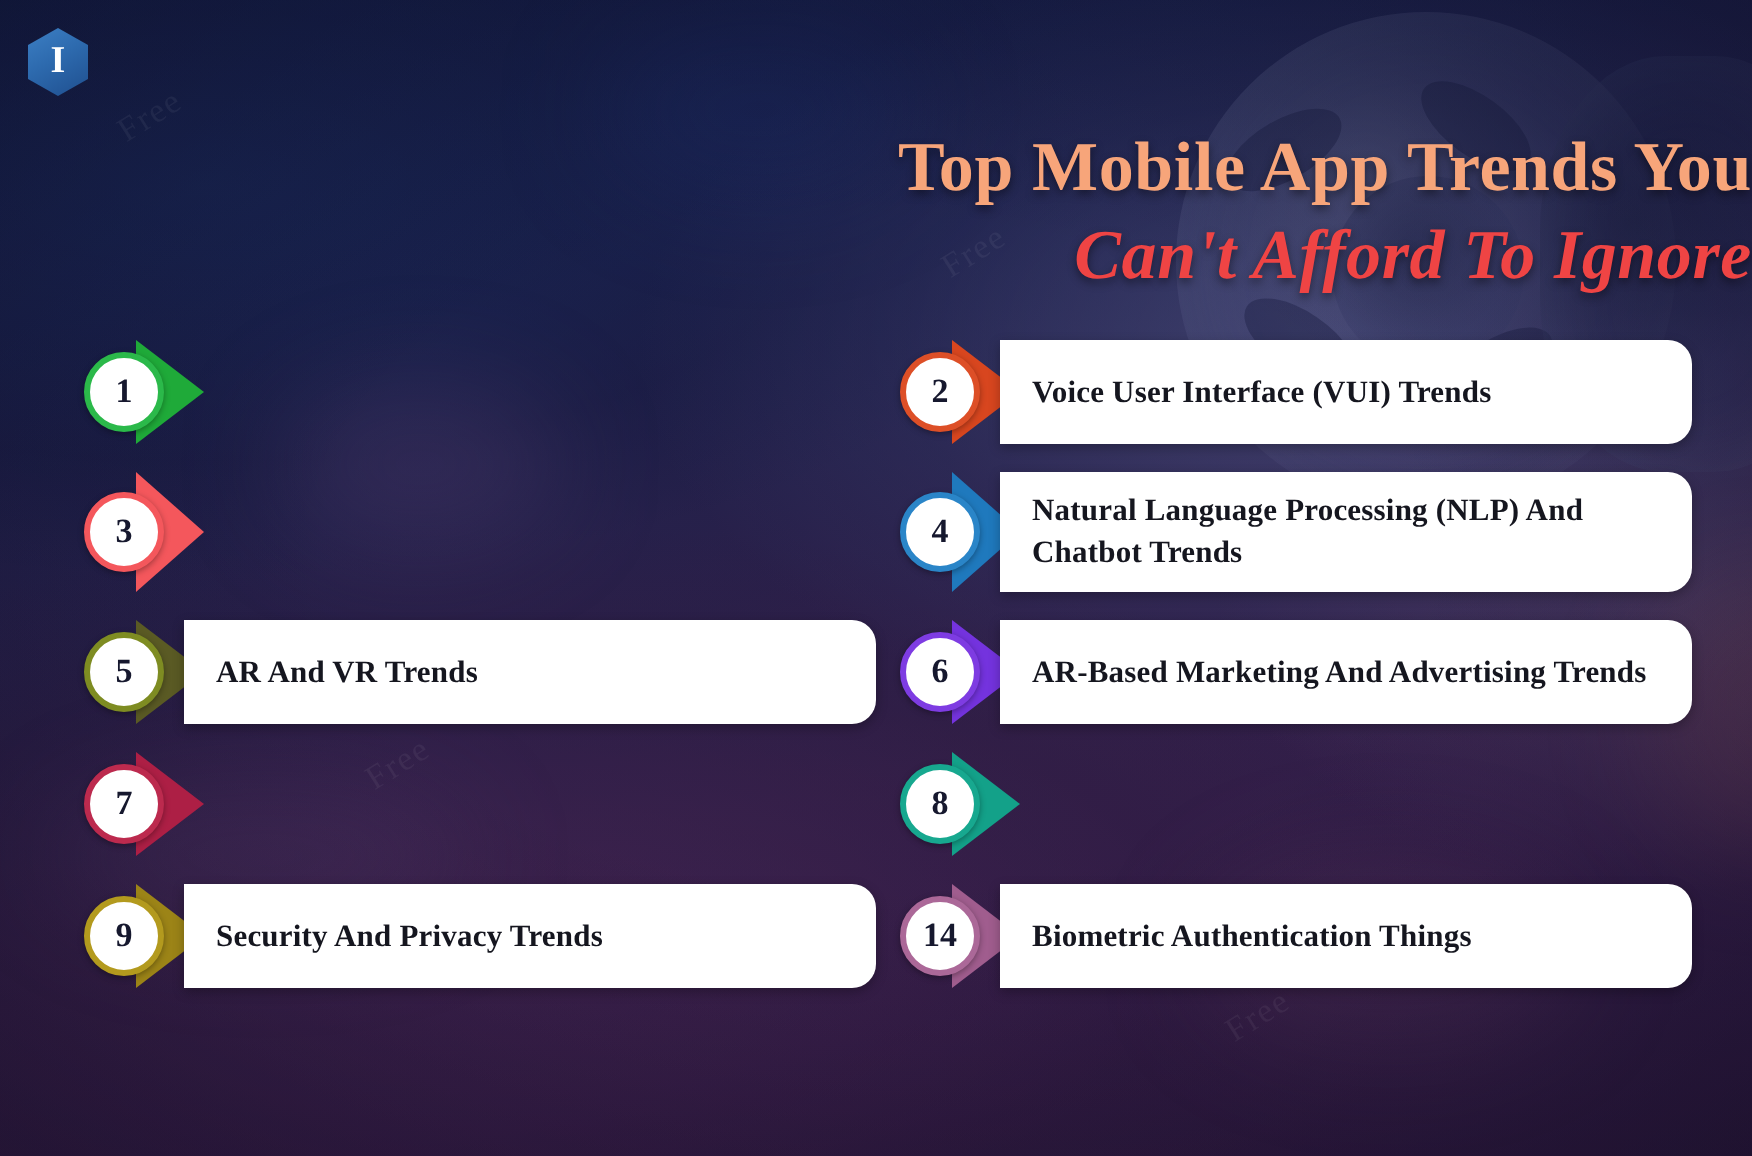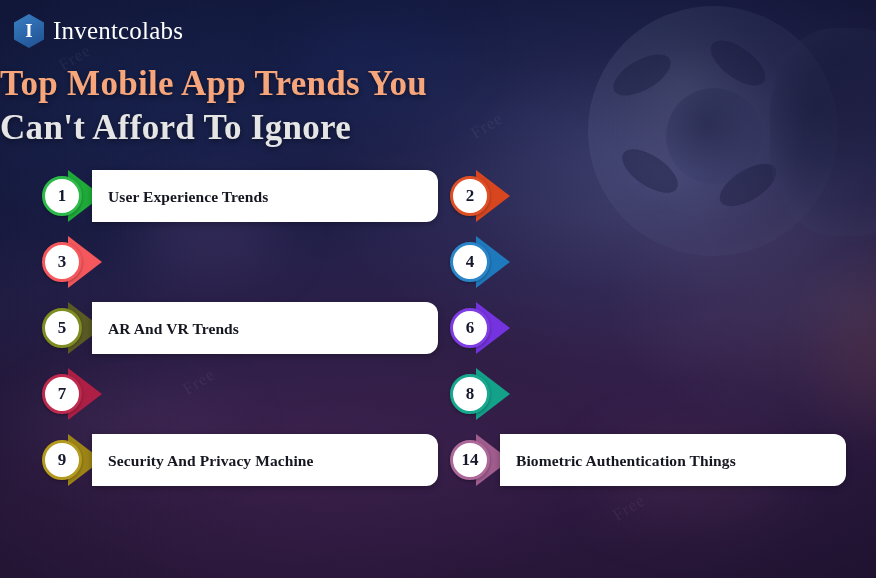--- a/index.html
+++ b/index.html
@@ -121,21 +121,21 @@
     color: #ffffff;
     font-family: "Liberation Serif", serif;
     font-size: 25px;
     letter-spacing: 0.2px;
     white-space: nowrap;
   }
 
   .title {
     position: absolute;
     left: 0; right: 0; top: 62px;
-    text-align: left;
+    text-align: right;
     font-family: "Liberation Serif", serif;
     font-weight: bold;
     font-size: 35px;
     line-height: 44px;
     letter-spacing: 0.3px;
     text-shadow: 0 2px 5px rgba(0,0,0,0.45);
   }
   .title .l1 { color: #f7a57a; display: block; }
   .title .l2 { color: #ffffff; display: block; }
 
@@ -241,87 +241,92 @@
     <div class="watermark" style="left:182px; top:372px;">Free</div>
     <div class="watermark" style="left:612px; top:498px;">Free</div>
   </div>
 
   <div class="header">
     <div class="brand">
       <div class="brand-mark">
         <div class="hex"></div>
         <div class="letter">I</div>
       </div>
-      <div class="brand-name">Inventcolabs</div>
     </div>
 
     <div class="title">
       <span class="l1" style="color: rgb(247, 165, 122);">Top Mobile App Trends You</span>
-      <span class="l2" style="color: #e5e5e5;">Can't Afford To Ignore</span>
+      <span class="l2" style="color: #ef4444; font-style: italic;">Can't Afford To Ignore</span>
     </div>
   </div>
 
   <div class="grid">
 
     <div class="row">
       <div class="cell pad-left">
         <div class="arrow" style="background: rgb(31, 170, 57);"></div>
         <div class="badge" style="border-color: rgb(43, 185, 74);">1</div>
-        <div class="card">
-          <div class="card-text">User Experience Trends</div>
-        </div>
       </div>
       <div class="cell pad-right">
         <div class="arrow" style="background: rgb(216, 70, 31);"></div>
         <div class="badge" style="border-color: rgb(221, 79, 39);">2</div>
+        <div class="card">
+          <div class="card-text">Voice User Interface (VUI) Trends</div>
+        </div>
       </div>
     </div>
 
     <div class="row">
       <div class="cell pad-left">
         <div class="arrow" style="background: rgb(244, 87, 92);"></div>
         <div class="badge" style="border-color: rgb(244, 87, 92);">3</div>
       </div>
       <div class="cell pad-right">
         <div class="arrow" style="background: rgb(31, 121, 189);"></div>
         <div class="badge" style="border-color: rgb(42, 133, 200);">4</div>
+        <div class="card">
+          <div class="card-text">Natural Language Processing (NLP) And Chatbot Trends</div>
+        </div>
       </div>
     </div>
 
     <div class="row">
       <div class="cell pad-left">
         <div class="arrow" style="background: rgb(90, 90, 36);"></div>
         <div class="badge" style="border-color: rgb(126, 140, 34);">5</div>
         <div class="card">
           <div class="card-text">AR And VR Trends</div>
         </div>
       </div>
       <div class="cell pad-right">
         <div class="arrow" style="background: rgb(116, 51, 222);"></div>
         <div class="badge" style="border-color: rgb(126, 60, 226);">6</div>
+        <div class="card">
+          <div class="card-text">AR-Based Marketing And Advertising Trends</div>
+        </div>
       </div>
     </div>
 
     <div class="row">
       <div class="cell pad-left">
         <div class="arrow" style="background: rgb(173, 31, 69);"></div>
         <div class="badge" style="border-color: rgb(188, 42, 78);">7</div>
       </div>
       <div class="cell pad-right">
         <div class="arrow" style="background: rgb(19, 161, 137);"></div>
         <div class="badge" style="border-color: rgb(23, 168, 143);">8</div>
       </div>
     </div>
 
     <div class="row">
       <div class="cell pad-left">
         <div class="arrow" style="background: rgb(156, 132, 23);"></div>
         <div class="badge" style="border-color: rgb(179, 154, 30);">9</div>
         <div class="card">
-          <div class="card-text">Security And Privacy Machine</div>
+          <div class="card-text">Security And Privacy Trends</div>
         </div>
       </div>
       <div class="cell pad-right">
         <div class="arrow" style="background: rgb(160, 93, 142);"></div>
         <div class="badge" style="border-color: rgb(171, 104, 152);">14</div>
         <div class="card">
           <div class="card-text">Biometric Authentication Things</div>
         </div>
       </div>
     </div>

